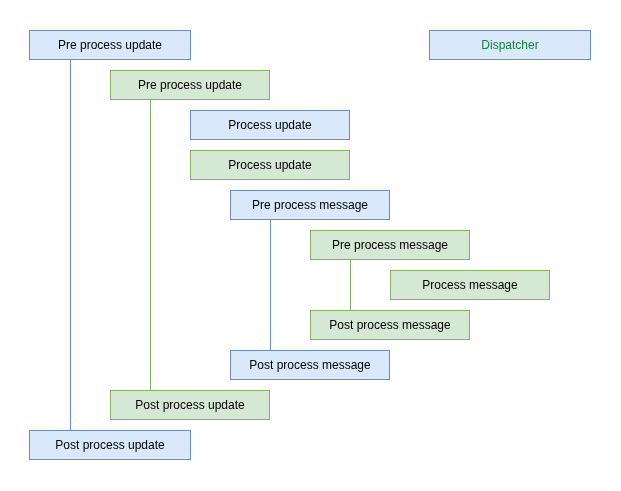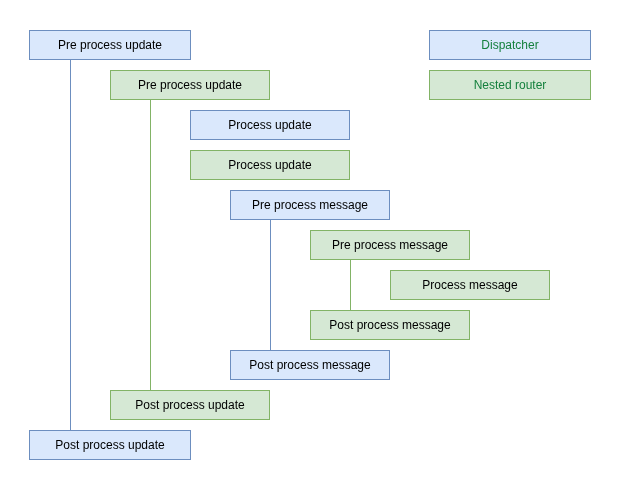--- a/index.html
+++ b/index.html
@@ -115,17 +115,14 @@
   <div class="node green" style="left:110px; top:390px; width:160px; height:30px;">
       <span>Post process update</span>
     </div>
   <div class="node blue" style="left:29px;  top:430px; width:162px; height:30px;">
       <span>Post process update</span>
     </div>
 
   <div class="legend-node blue" style="left:429px; top:30px; width:162px; height:30px;">
       <span>Dispatcher</span>
     </div>
-  <div class="legend-node green" style="left:429px; top:70px; width:162px; height:30px;">
-      <span>Nested router</span>
-    </div>
 
 </div>
 
 </body></html>

